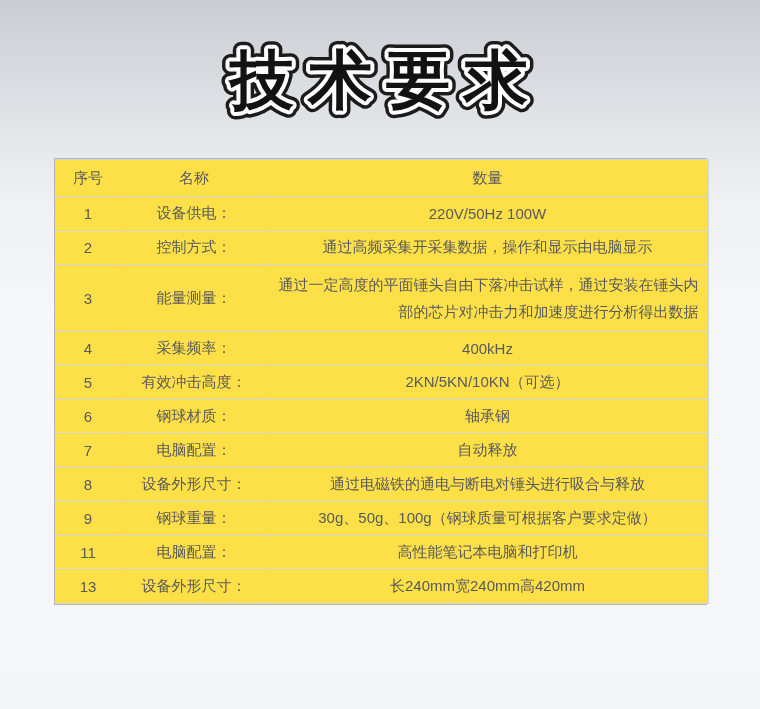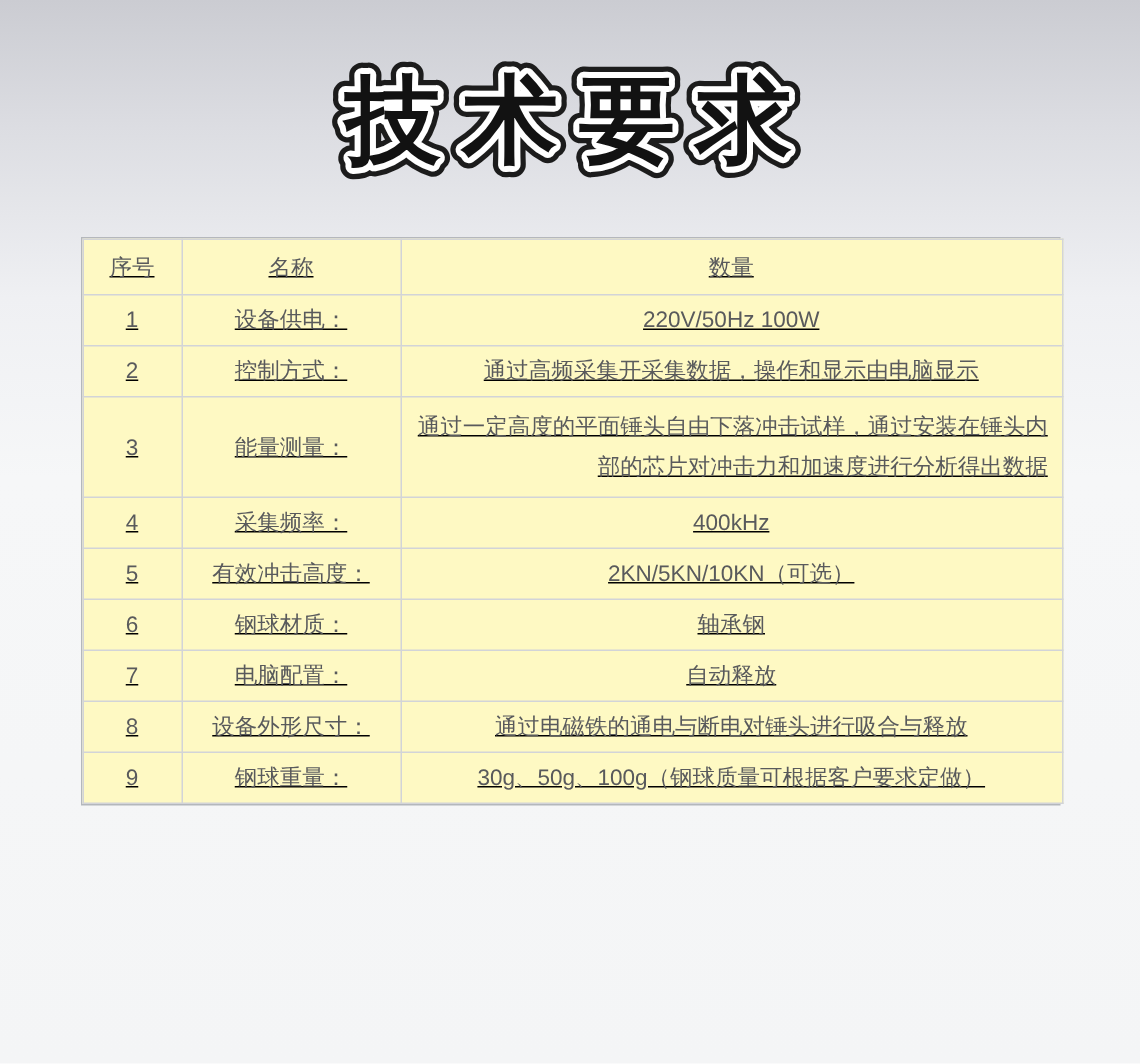--- a/index.html
+++ b/index.html
@@ -23,22 +23,21 @@
     width: 653px;
     margin: 32px auto 0 auto;
     border: 1px solid #b4b7bc;
     background: #ffffff;
     box-sizing: border-box;
   }
   table.spec {
     width: 100%;
     border-collapse: collapse;
     table-layout: fixed;
-    background: #fef9c3;
-    text-decoration: underline;
+    background: #fde047;
   }
   table.spec th, table.spec td {
     border: 1px solid #d2d4d8;
     color: #595a5c;
     font-size: 15px;
     font-weight: 400;
     text-align: center;
     vertical-align: middle;
     padding: 0 4px;
     overflow: hidden;
@@ -129,17 +128,27 @@
     <td>通过电磁铁的通电与断电对锤头进行吸合与释放</td>
   </tr>
 
   <tr>
     <td>9</td>
     <td>钢球重量：</td>
     <td>30g、50g、100g（钢球质量可根据客户要求定做）</td>
   </tr>
 
 
+  <tr>
+    <td>11</td>
+    <td>电脑配置：</td>
+    <td>高性能笔记本电脑和打印机</td>
+  </tr>
 
 
+  <tr>
+    <td>13</td>
+    <td>设备外形尺寸：</td>
+    <td>长240mm宽240mm高420mm</td>
+  </tr>
 </tbody>
   </table>
 </div>
 
 </body></html>

